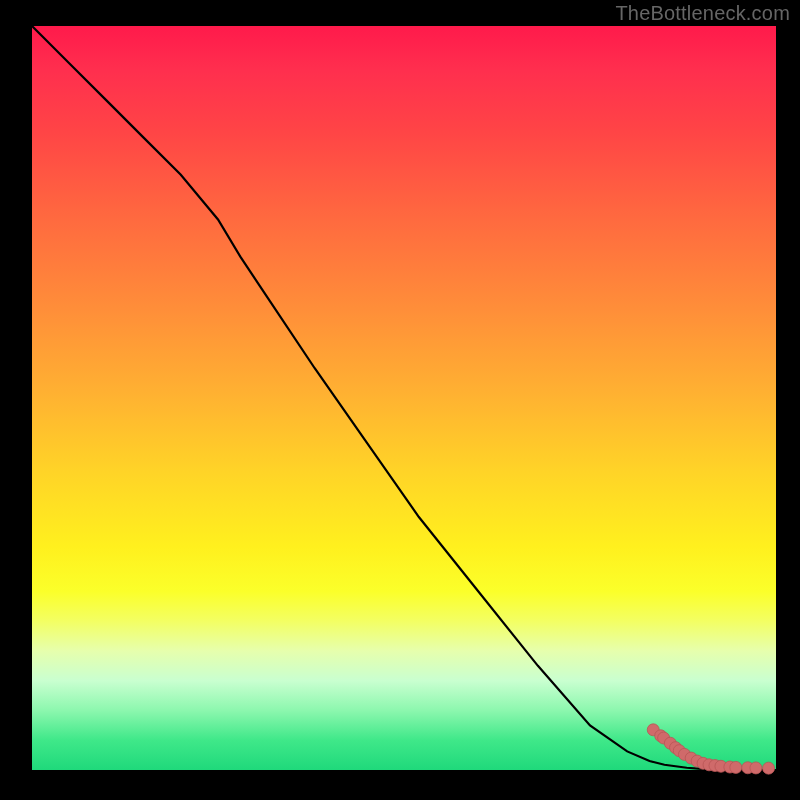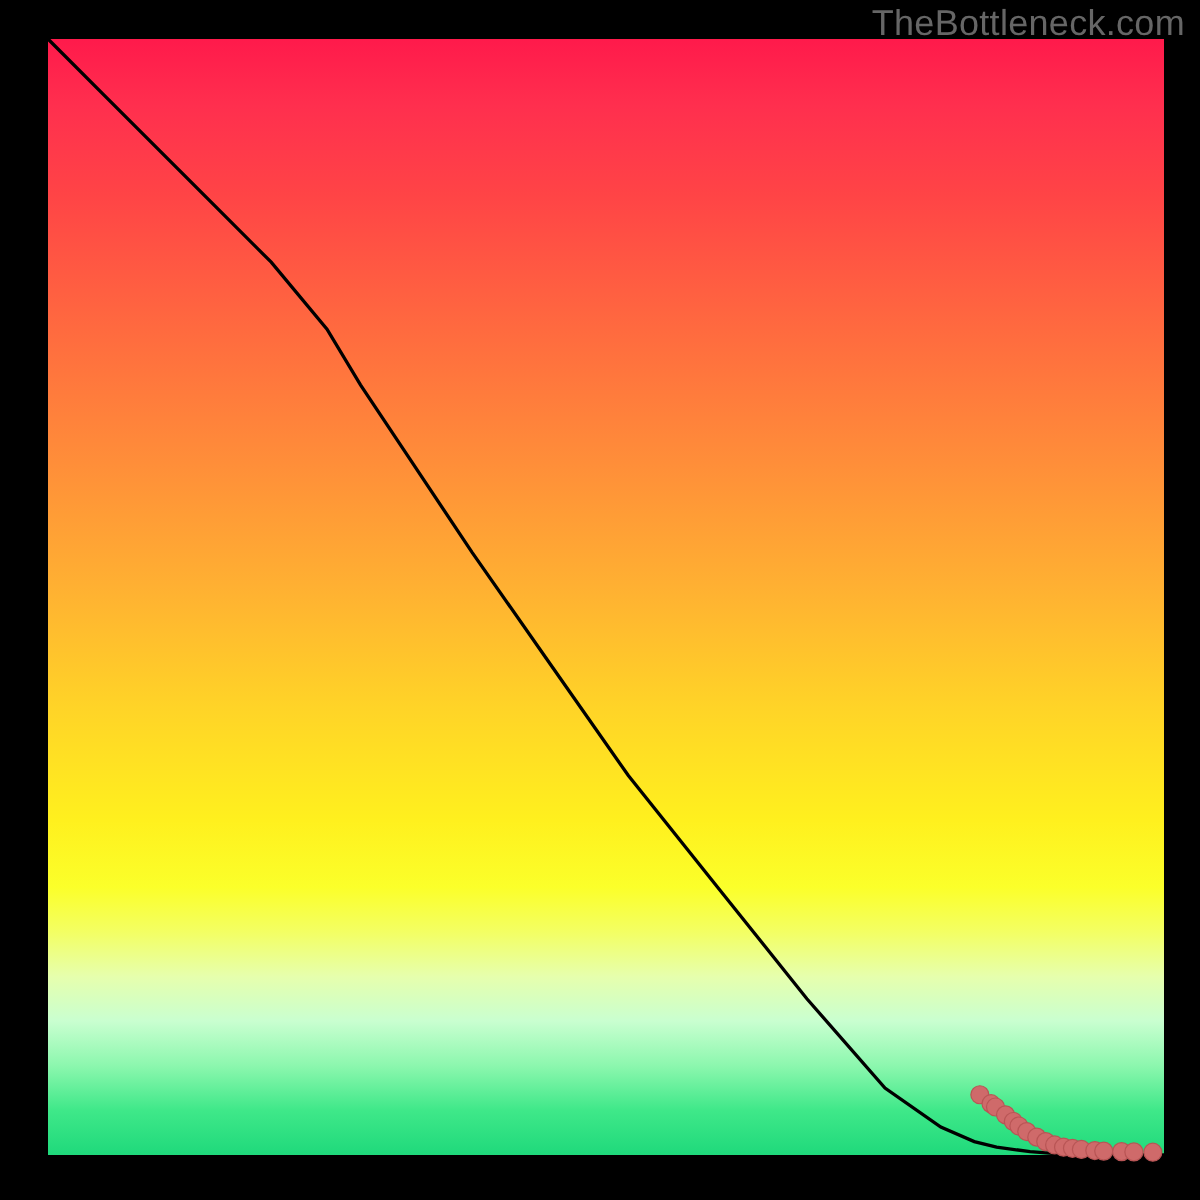--- a/index.html
+++ b/index.html
@@ -15,21 +15,21 @@
     position: relative;
     width: 800px;
     height: 800px;
     background: #000;
   }
   .watermark {
     position: absolute;
     top: 2px;
     right: 10px;
     color: #666;
-    font-size: 24px;
+    font-size: 20px;
     font-weight: 500;
     letter-spacing: 0.2px;
     z-index: 5;
   }
   .plot-frame {
     position: absolute;
     left: 32px;
     top: 26px;
     width: 744px;
     height: 744px;

